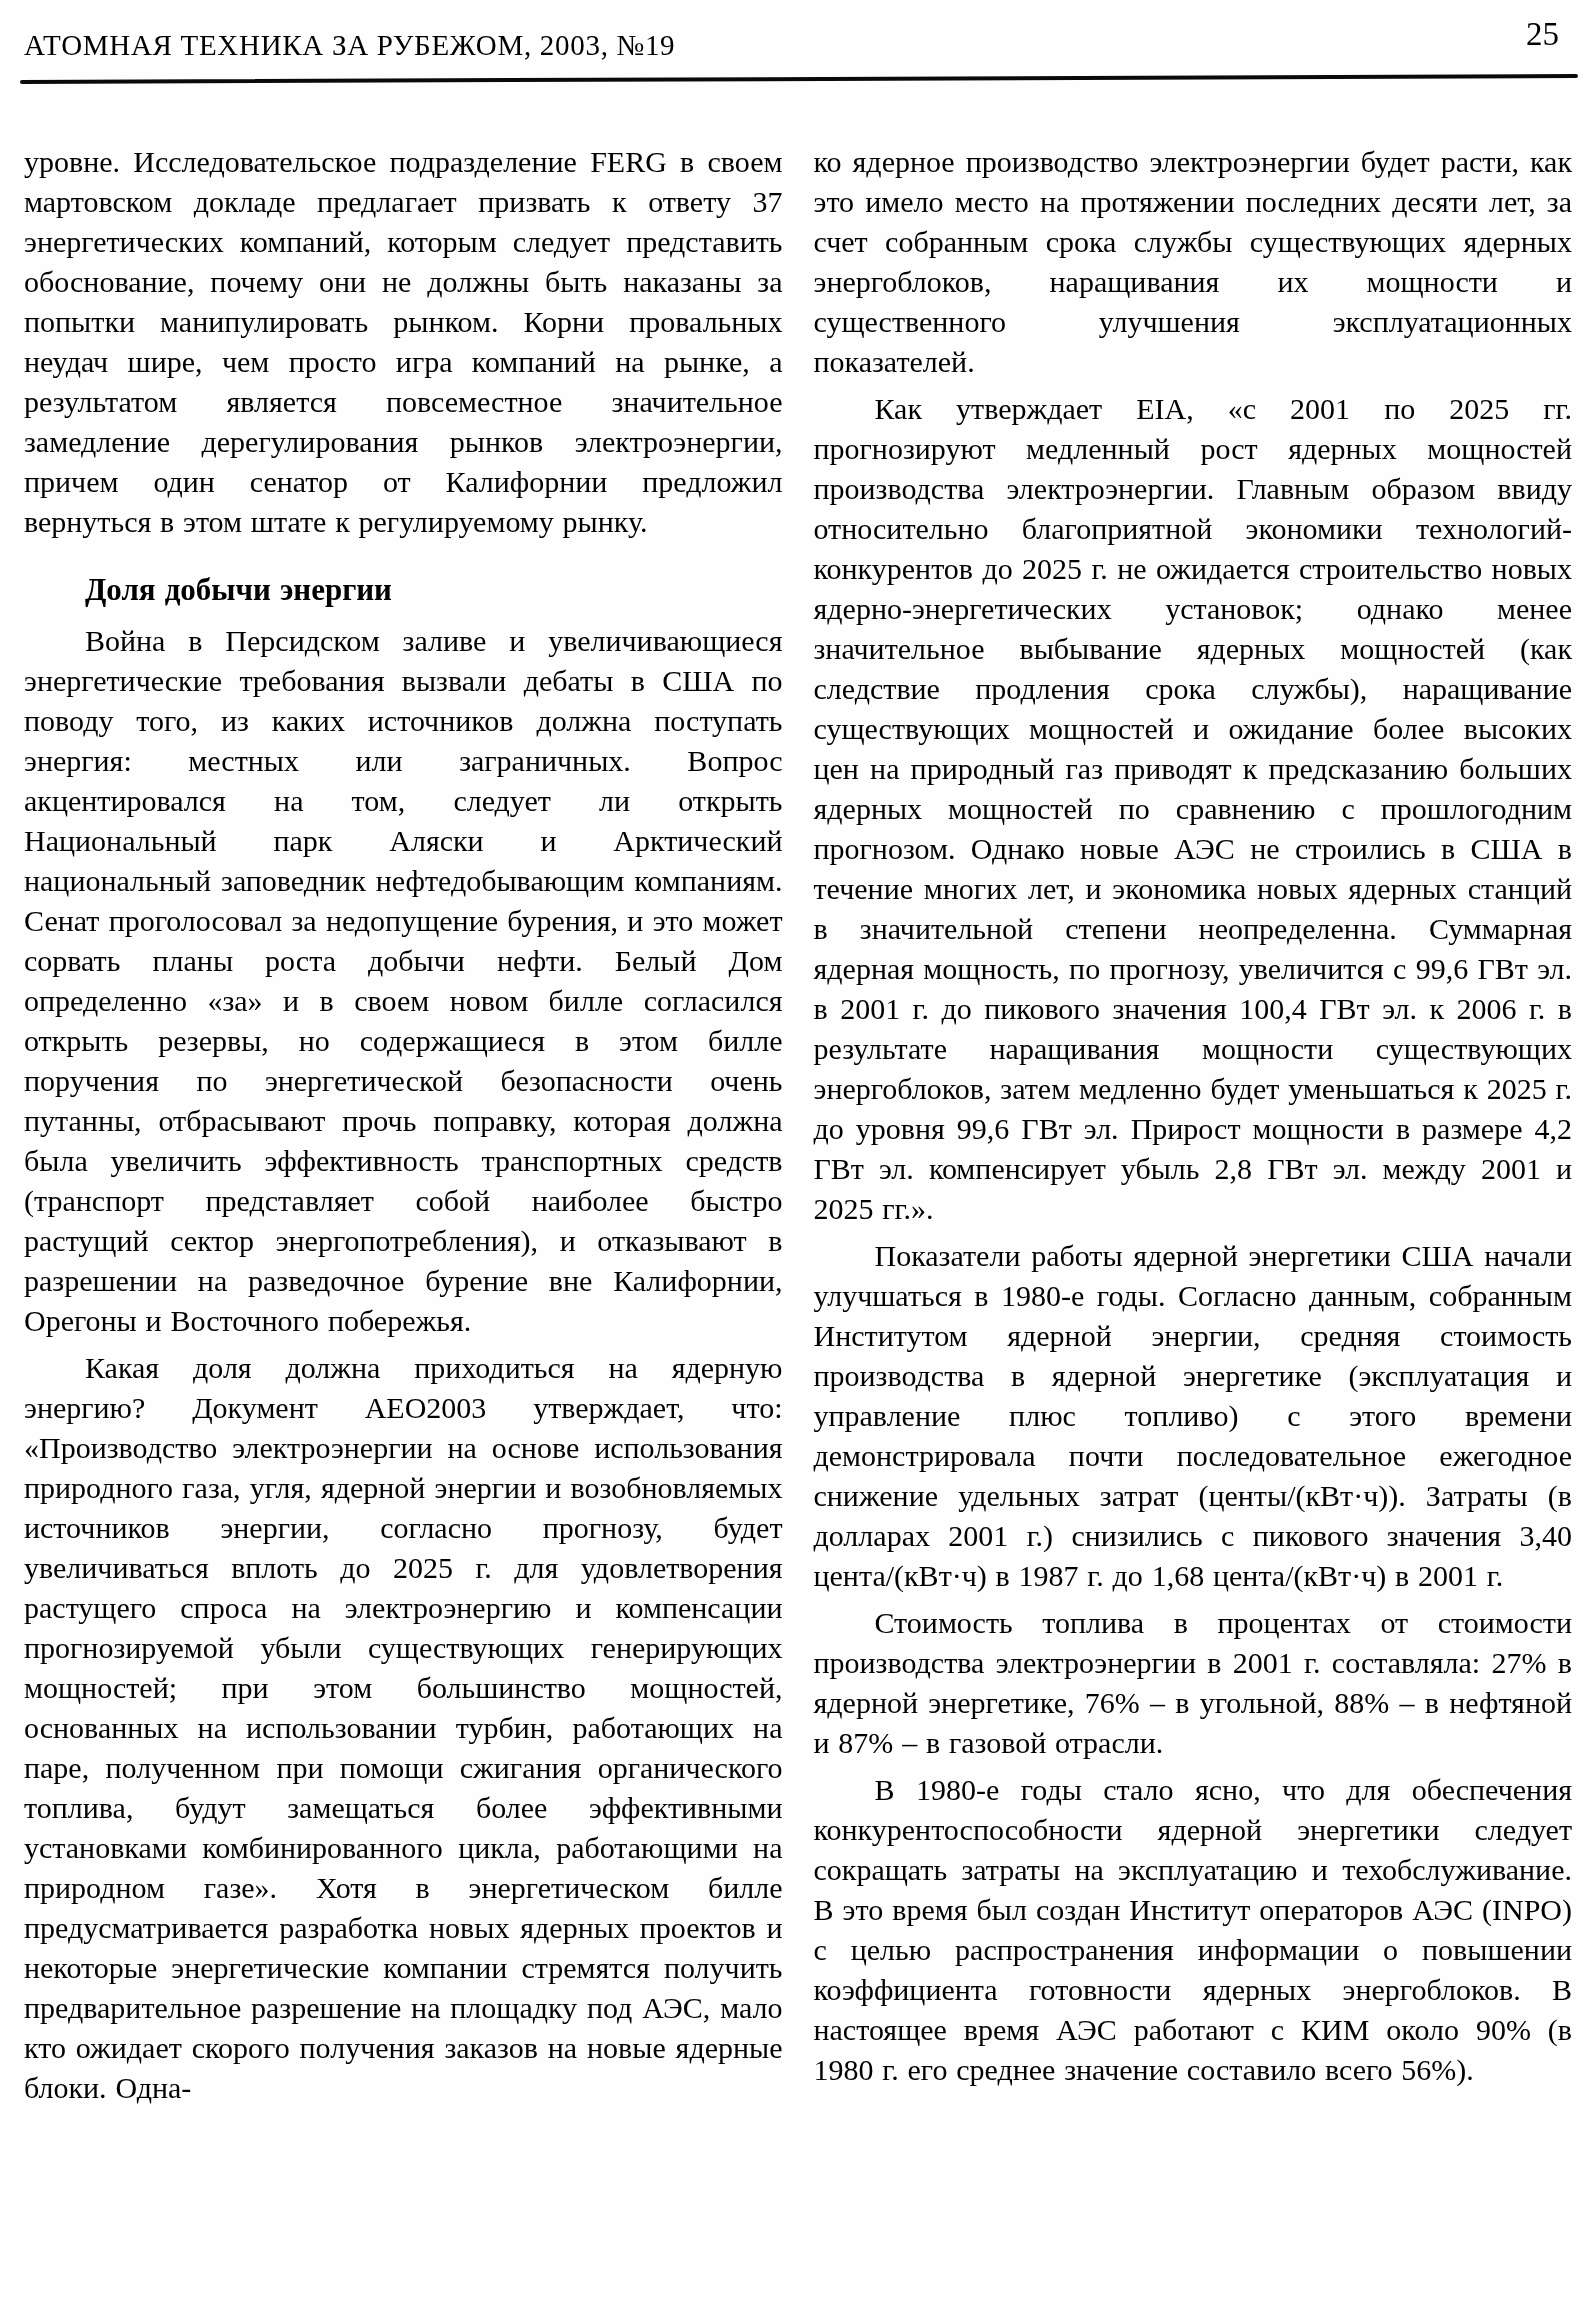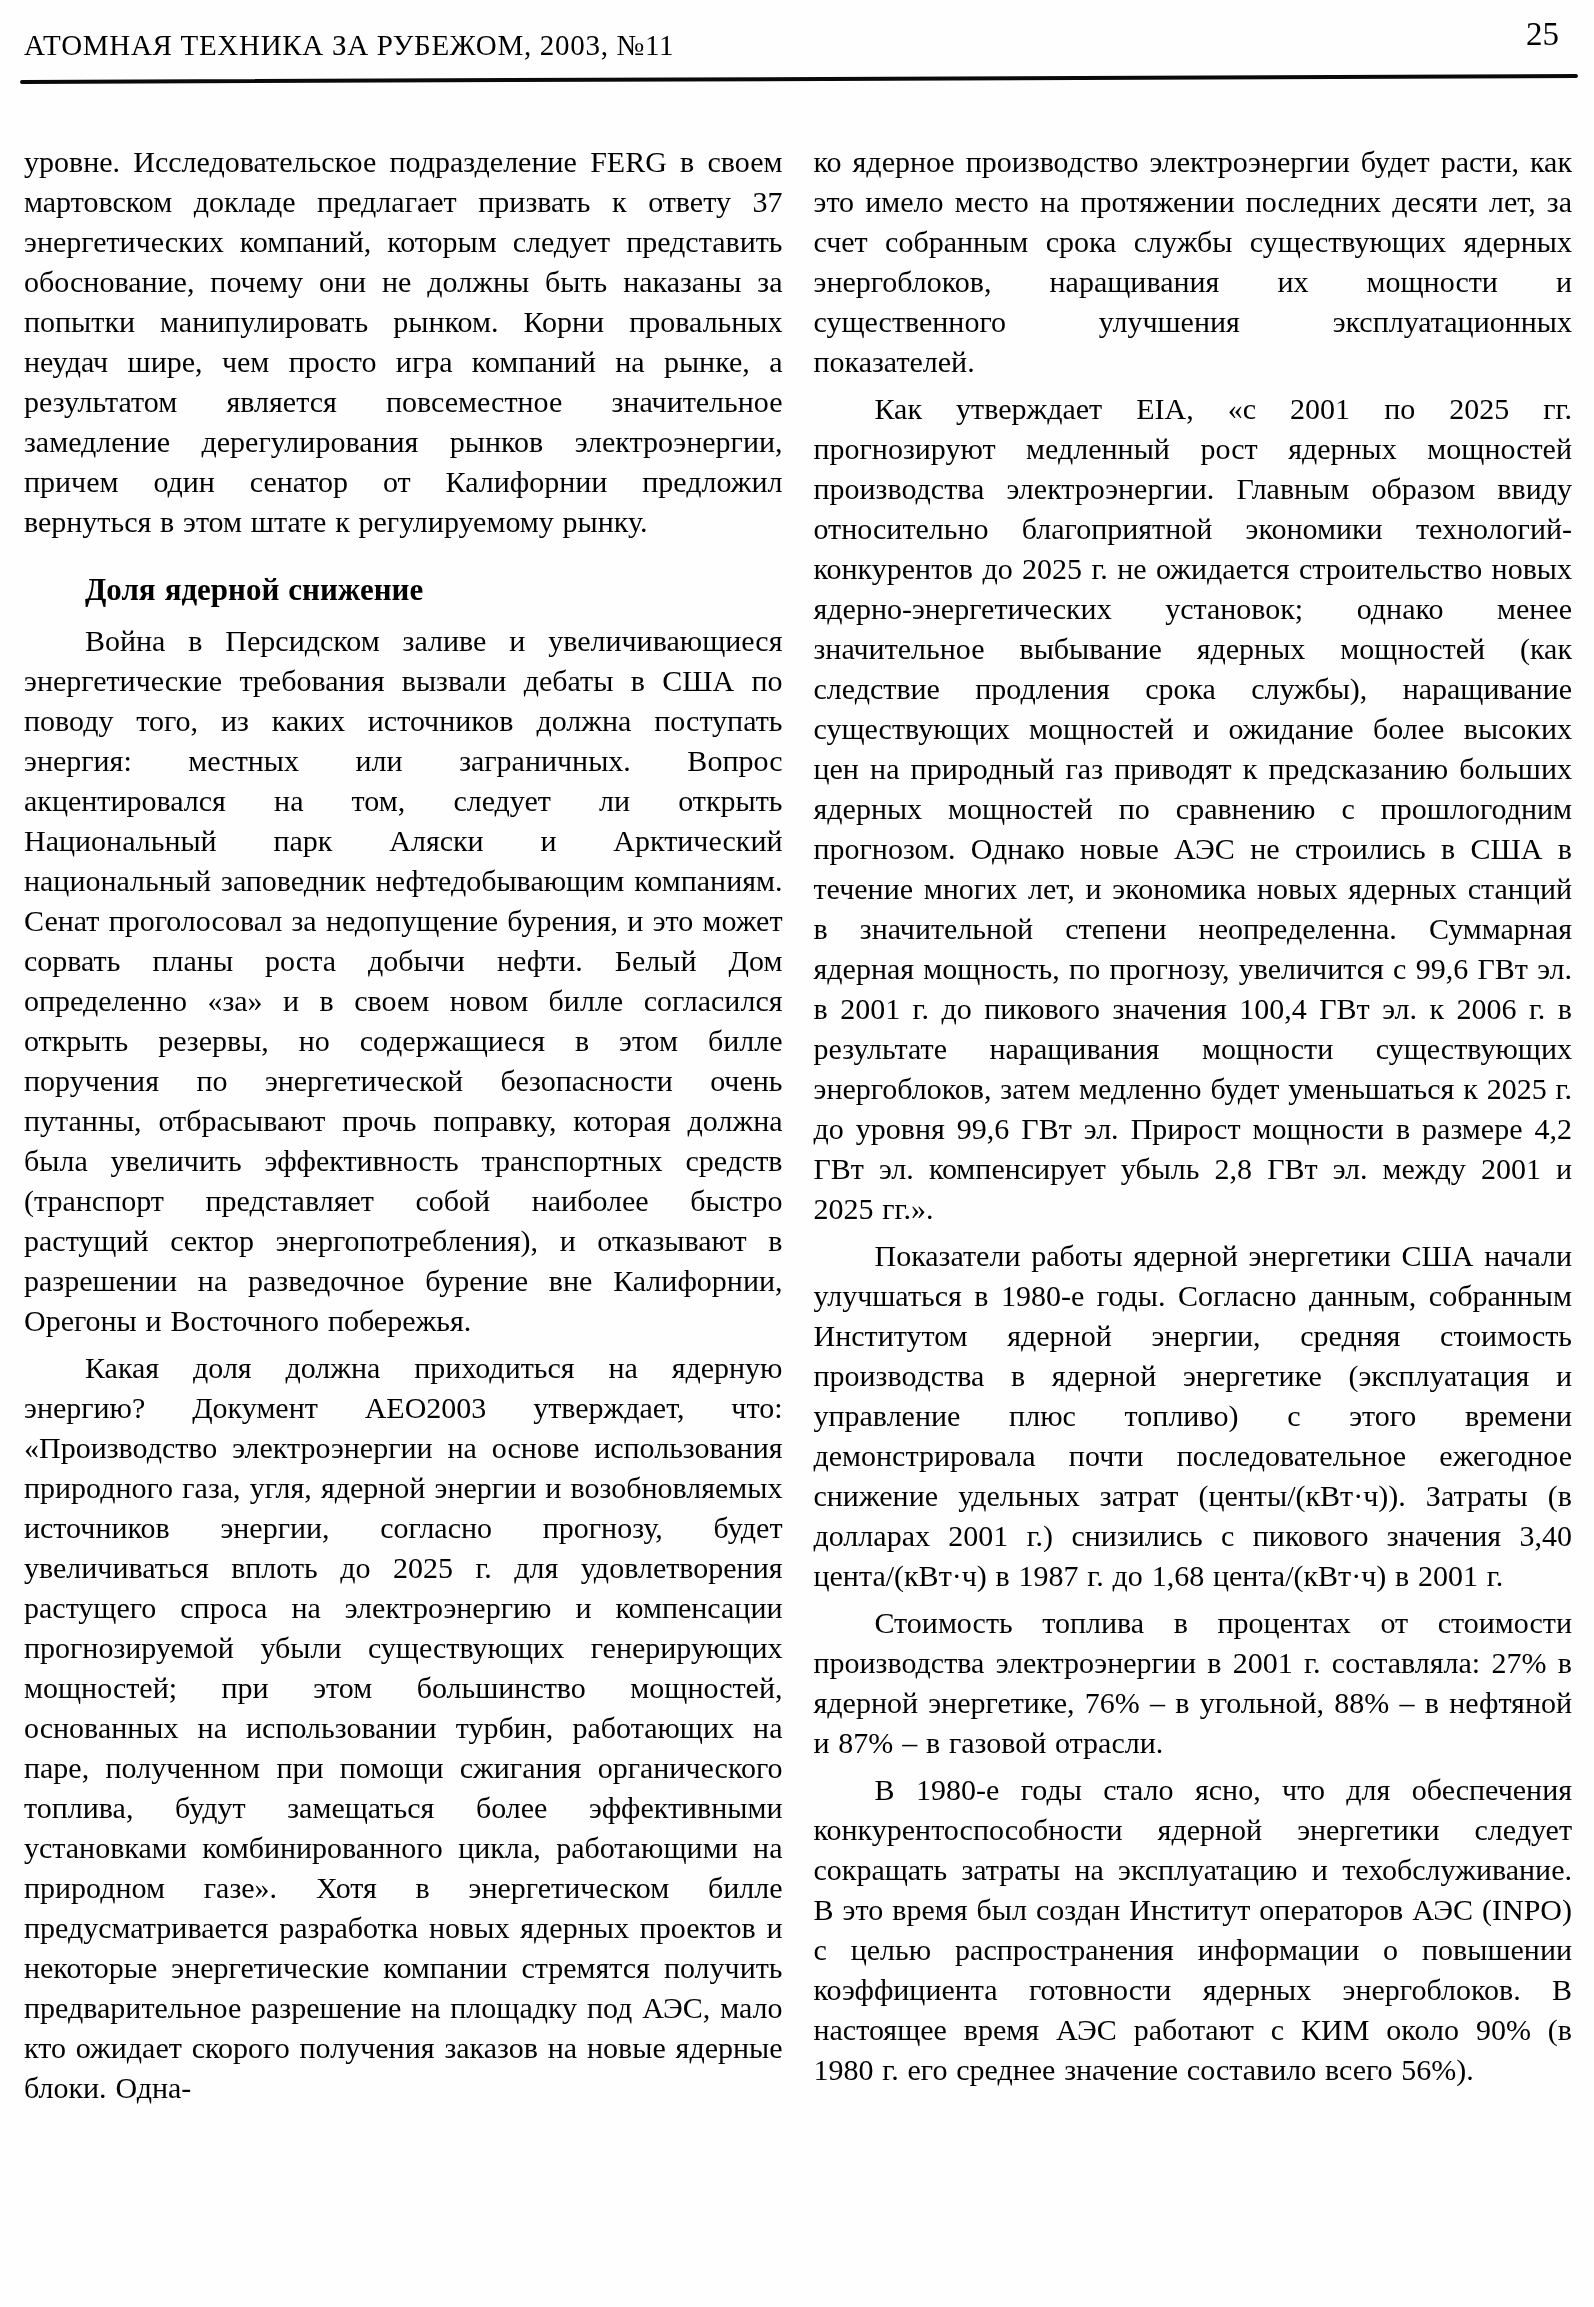--- a/index.html
+++ b/index.html
@@ -75,31 +75,31 @@
     line-height: 40px;
     text-align: left;
     margin: 28px 0 10.6px 61px;
   }
 </style>
 </head>
 <body>
 
 <div class="page">
 
-  <div class="journal-title">АТОМНАЯ ТЕХНИКА ЗА РУБЕЖОМ, 2003, №11</div>
+  <div class="journal-title">АТОМНАЯ ТЕХНИКА ЗА РУБЕЖОМ, 2003, №19</div>
 
   <div class="page-number">25</div>
 
   <div class="rule"></div>
 
   <div class="columns">
 
     <div class="col">
       <p class="continued">уровне. Исследовательское подразделение FERG в своем мартовском докладе предлагает призвать к ответу 37 энергетических компаний, которым следует представить обоснование, почему они не должны быть наказаны за попытки манипулировать рынком. Корни провальных неудач шире, чем просто игра компаний на рынке, а результатом является повсеместное значительное замедление дерегулирования рынков электроэнергии, причем один сенатор от Калифорнии предложил вернуться в этом штате к регулируемому рынку.</p>
-      <h2 class="subhead">Доля ядерной снижение</h2>
+      <h2 class="subhead">Доля добычи энергии</h2>
       <p class="indent">Война в Персидском заливе и увеличивающиеся энергетические требования вызвали дебаты в США по поводу того, из каких источников должна поступать энергия: местных или заграничных. Вопрос акцентировался на том, следует ли открыть Национальный парк Аляски и Арктический национальный заповедник нефтедобывающим компаниям. Сенат проголосовал за недопущение бурения, и это может сорвать планы роста добычи нефти. Белый Дом определенно «за» и в своем новом билле согласился открыть резервы, но содержащиеся в этом билле поручения по энергетической безопасности очень путанны, отбрасывают прочь поправку, которая должна была увеличить эффективность транспортных средств (транспорт представляет собой наиболее быстро растущий сектор энергопотребления), и отказывают в разрешении на разведочное бурение вне Калифорнии, Орегоны и Восточного побережья.</p>
       <p class="indent">Какая доля должна приходиться на ядерную энергию? Документ AEO2003 утверждает, что: «Производство электроэнергии на основе использования природного газа, угля, ядерной энергии и возобновляемых источников энергии, согласно прогнозу, будет увеличиваться вплоть до 2025 г. для удовлетворения растущего спроса на электроэнергию и компенсации прогнозируемой убыли существующих генерирующих мощностей; при этом большинство мощностей, основанных на использовании турбин, работающих на паре, полученном при помощи сжигания органического топлива, будут замещаться более эффективными установками комбинированного цикла, работающими на природном газе». Хотя в энергетическом билле предусматривается разработка новых ядерных проектов и некоторые энергетические компании стремятся получить предварительное разрешение на площадку под АЭС, мало кто ожидает скорого получения заказов на новые ядерные блоки. Одна-</p>
     </div>
 
     <div class="col">
       <p class="continued">ко ядерное производство электроэнергии будет расти, как это имело место на протяжении последних десяти лет, за счет собранным срока службы существующих ядерных энергоблоков, наращивания их мощности и существенного улучшения эксплуатационных показателей.</p>
       <p class="indent">Как утверждает EIA, «с 2001 по 2025 гг. прогнозируют медленный рост ядерных мощностей производства электроэнергии. Главным образом ввиду относительно благоприятной экономики технологий-конкурентов до 2025 г. не ожидается строительство новых ядерно-энергетических установок; однако менее значительное выбывание ядерных мощностей (как следствие продления срока службы), наращивание существующих мощностей и ожидание более высоких цен на природный газ приводят к предсказанию больших ядерных мощностей по сравнению с прошлогодним прогнозом. Однако новые АЭС не строились в США в течение многих лет, и экономика новых ядерных станций в значительной степени неопределенна. Суммарная ядерная мощность, по прогнозу, увеличится с 99,6 ГВт эл. в 2001 г. до пикового значения 100,4 ГВт эл. к 2006 г. в результате наращивания мощности существующих энергоблоков, затем медленно будет уменьшаться к 2025 г. до уровня 99,6 ГВт эл. Прирост мощности в размере 4,2 ГВт эл. компенсирует убыль 2,8 ГВт эл. между 2001 и 2025 гг.».</p>
       <p class="indent">Показатели работы ядерной энергетики США начали улучшаться в 1980-е годы. Согласно данным, собранным Институтом ядерной энергии, средняя стоимость производства в ядерной энергетике (эксплуатация и управление плюс топливо) с этого времени демонстрировала почти последовательное ежегодное снижение удельных затрат (центы/(кВт·ч)). Затраты (в долларах 2001 г.) снизились с пикового значения 3,40 цента/(кВт·ч) в 1987 г. до 1,68 цента/(кВт·ч) в 2001 г.</p>
       <p class="indent">Стоимость топлива в процентах от стоимости производства электроэнергии в 2001 г. составляла: 27% в ядерной энергетике, 76% – в угольной, 88% – в нефтяной и 87% – в газовой отрасли.</p>
       <p class="indent">В 1980-е годы стало ясно, что для обеспечения конкурентоспособности ядерной энергетики следует сокращать затраты на эксплуатацию и техобслуживание. В это время был создан Институт операторов АЭС (INPO) с целью распространения информации о повышении коэффициента готовности ядерных энергоблоков. В настоящее время АЭС работают с КИМ около 90% (в 1980 г. его среднее значение составило всего 56%).</p>

